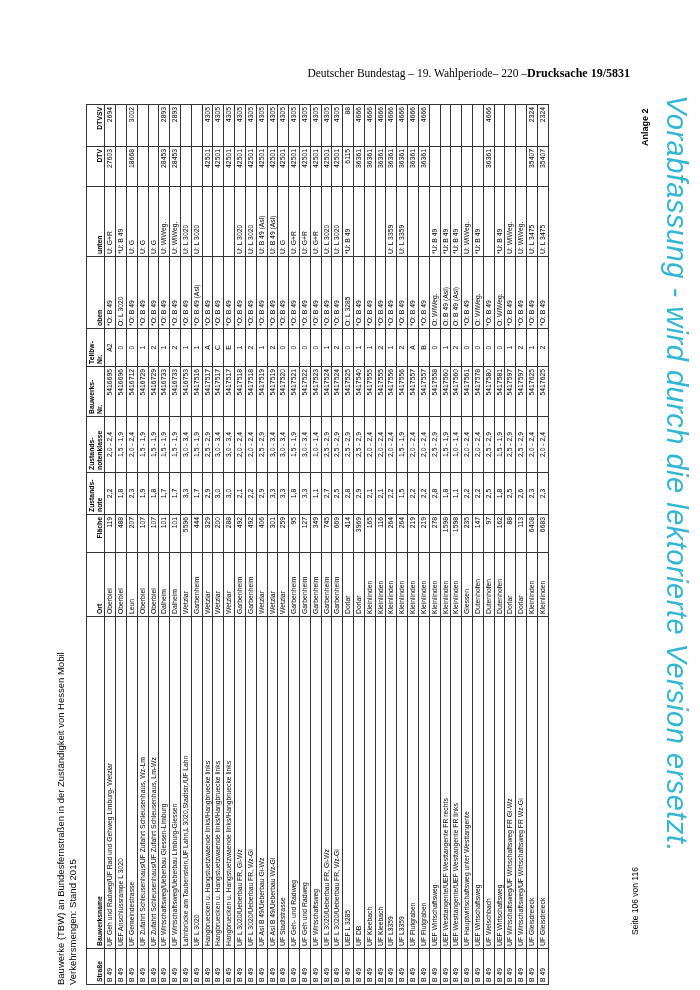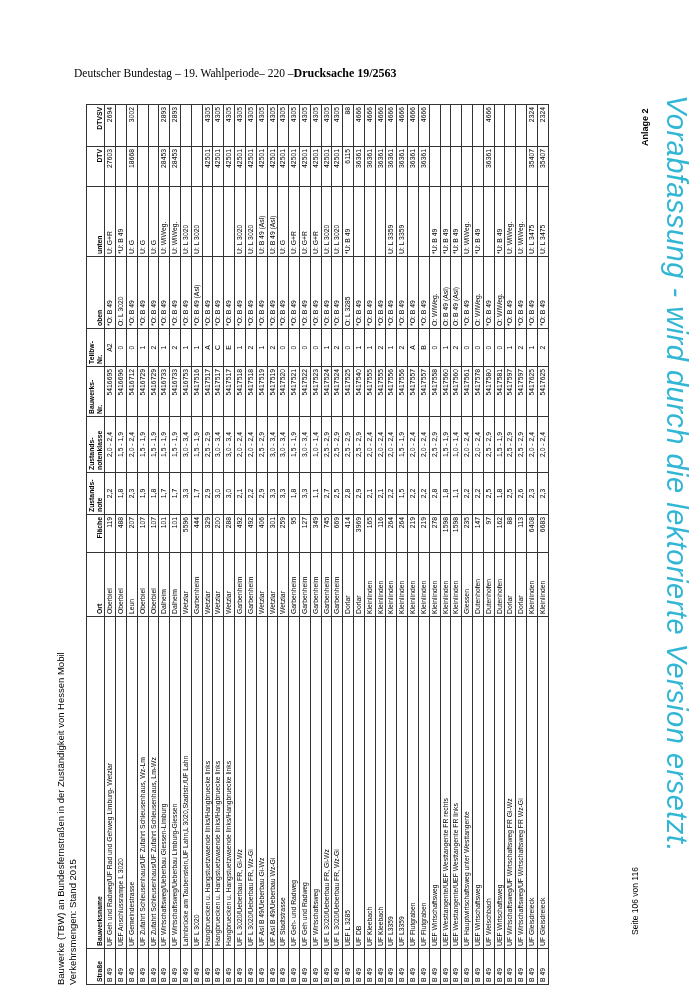--- a/index.html
+++ b/index.html
@@ -3,21 +3,21 @@
 <meta charset="utf-8">
 <style>
   html,body{margin:0;padding:0;}
   body{
     width:700px;height:990px;position:relative;background:#ffffff;overflow:hidden;
     font-family:"Liberation Sans",sans-serif;color:#000;
   }
   
   .page-header{
     position:absolute;left:74px;top:66px;width:556px;
-    display:flex;justify-content:flex-start;align-items:baseline;
+    display:flex;justify-content:flex-end;align-items:baseline;
     font-family:"Liberation Serif",serif;font-size:11.5px;
   }
   .page-header .doc-number{font-weight:bold;font-size:12px;}
   
   .watermark{
     position:absolute;left:693px;top:95px;width:812px;height:36px;
     transform-origin:0 0;transform:rotate(90deg);
     font-style:italic;font-size:29px;white-space:nowrap;letter-spacing:.5px;
   }
   
@@ -53,21 +53,21 @@
   table.bridges td:nth-child(5),table.bridges td:nth-child(6),
   table.bridges td:nth-child(8){text-align:center;}
   table.bridges td:nth-child(7){text-align:right;}
 </style>
 </head>
 <body>
 
 <div class="page-header">
   <span>Deutscher Bundestag – 19. Wahlperiode</span>
   <span>– 220 –</span>
-  <span class="doc-number">Drucksache 19/2563</span>
+  <span class="doc-number">Drucksache 19/5831</span>
 </div>
 
 <div class="watermark" style="color: rgb(49, 183, 213);">Vorabfassung - wird durch die lektorierte Version ersetzt.</div>
 
 <div class="anlage">Anlage 2</div>
 <div class="seite">Seite 106 von 116</div>
 
 <div class="landscape">
   <div class="table-title">
     <div>Bauwerke (TBW) an Bundesfernstraßen in der Zuständigkeit von Hessen Mobil</div>

